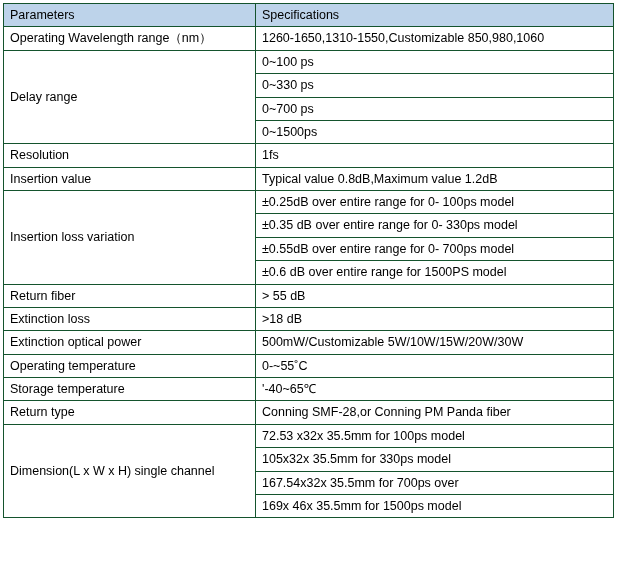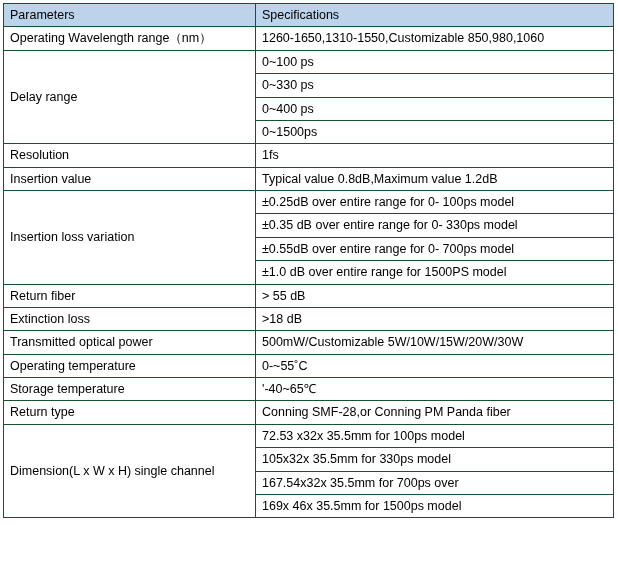--- a/index.html
+++ b/index.html
@@ -62,21 +62,21 @@
         <td class="spec-cell">1260-1650,1310-1550,Customizable 850,980,1060</td>
       </tr>
       <tr>
         <td class="param-cell" rowspan="4">Delay range</td>
         <td class="spec-cell">0~100 ps</td>
       </tr>
       <tr>
         <td class="spec-cell">0~330 ps</td>
       </tr>
       <tr>
-        <td class="spec-cell">0~400 ps</td>
+        <td class="spec-cell">0~700 ps</td>
       </tr>
       <tr>
         <td class="spec-cell">0~1500ps</td>
       </tr>
       <tr>
         <td class="param-cell">Resolution</td>
         <td class="spec-cell">1fs</td>
       </tr>
       <tr>
         <td class="param-cell">Insertion value</td>
@@ -86,32 +86,32 @@
         <td class="param-cell" rowspan="4">Insertion loss variation</td>
         <td class="spec-cell">±0.25dB  over entire range for 0- 100ps model</td>
       </tr>
       <tr>
         <td class="spec-cell">±0.35 dB over entire range for 0- 330ps model</td>
       </tr>
       <tr>
         <td class="spec-cell">±0.55dB over entire range for 0- 700ps model</td>
       </tr>
       <tr>
-        <td class="spec-cell">±1.0 dB over entire range for 1500PS model</td>
+        <td class="spec-cell">±0.6 dB over entire range for 1500PS model</td>
       </tr>
       <tr>
         <td class="param-cell">Return fiber</td>
         <td class="spec-cell">&gt; 55 dB</td>
       </tr>
       <tr>
         <td class="param-cell">Extinction loss</td>
         <td class="spec-cell">&gt;18 dB</td>
       </tr>
       <tr>
-        <td class="param-cell">Transmitted optical power</td>
+        <td class="param-cell">Extinction optical power</td>
         <td class="spec-cell">500mW/Customizable 5W/10W/15W/20W/30W</td>
       </tr>
       <tr>
         <td class="param-cell">Operating temperature</td>
         <td class="spec-cell">0-~55˚C</td>
       </tr>
       <tr>
         <td class="param-cell">Storage temperature</td>
         <td class="spec-cell">'-40~65℃</td>
       </tr>

